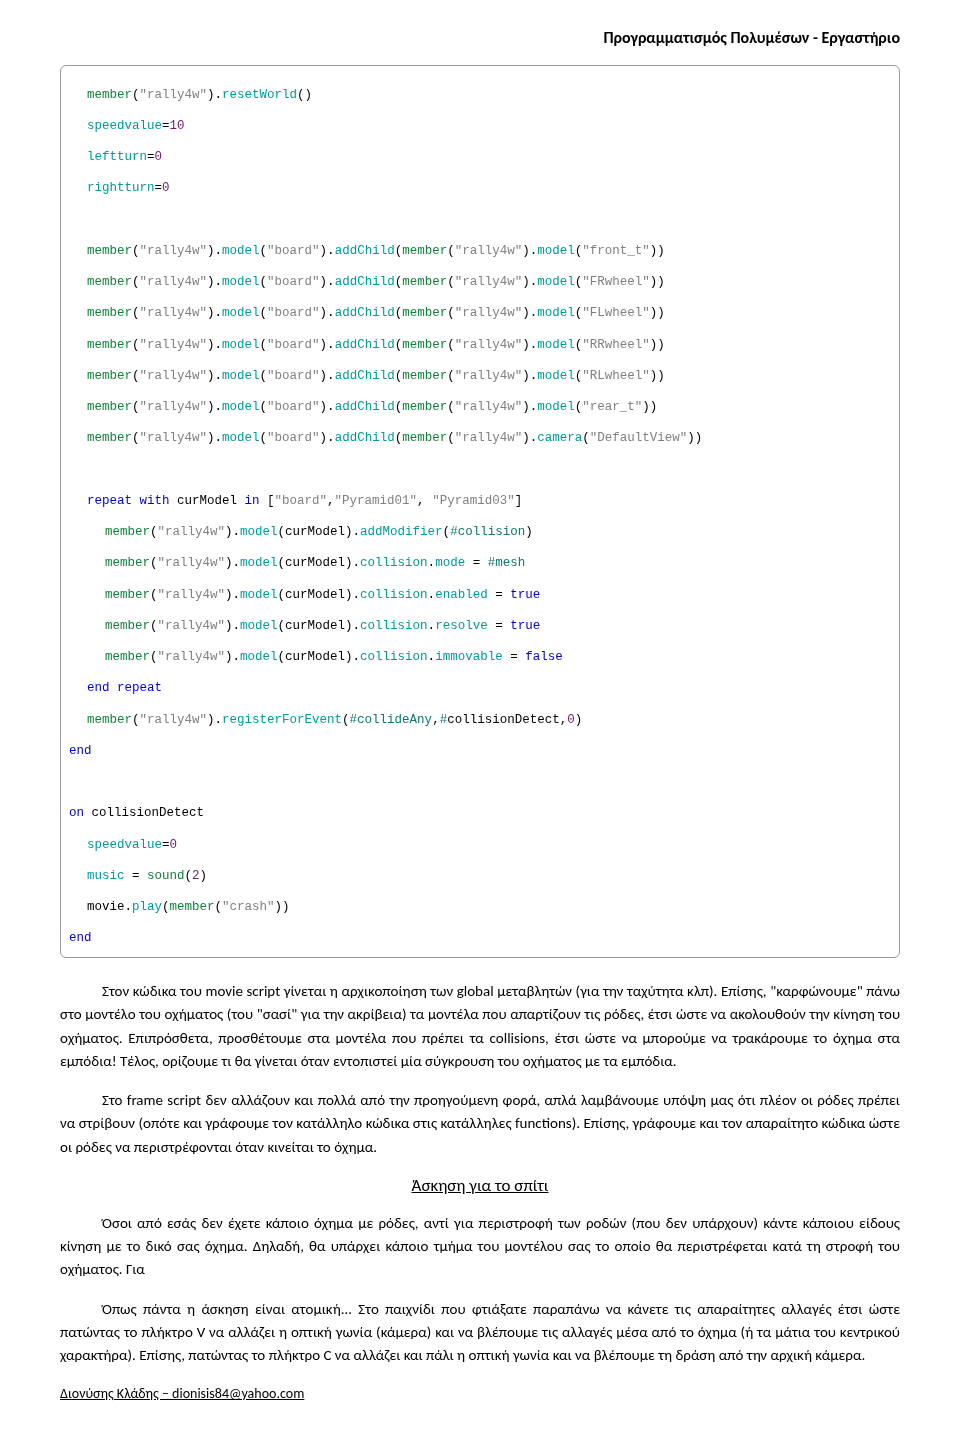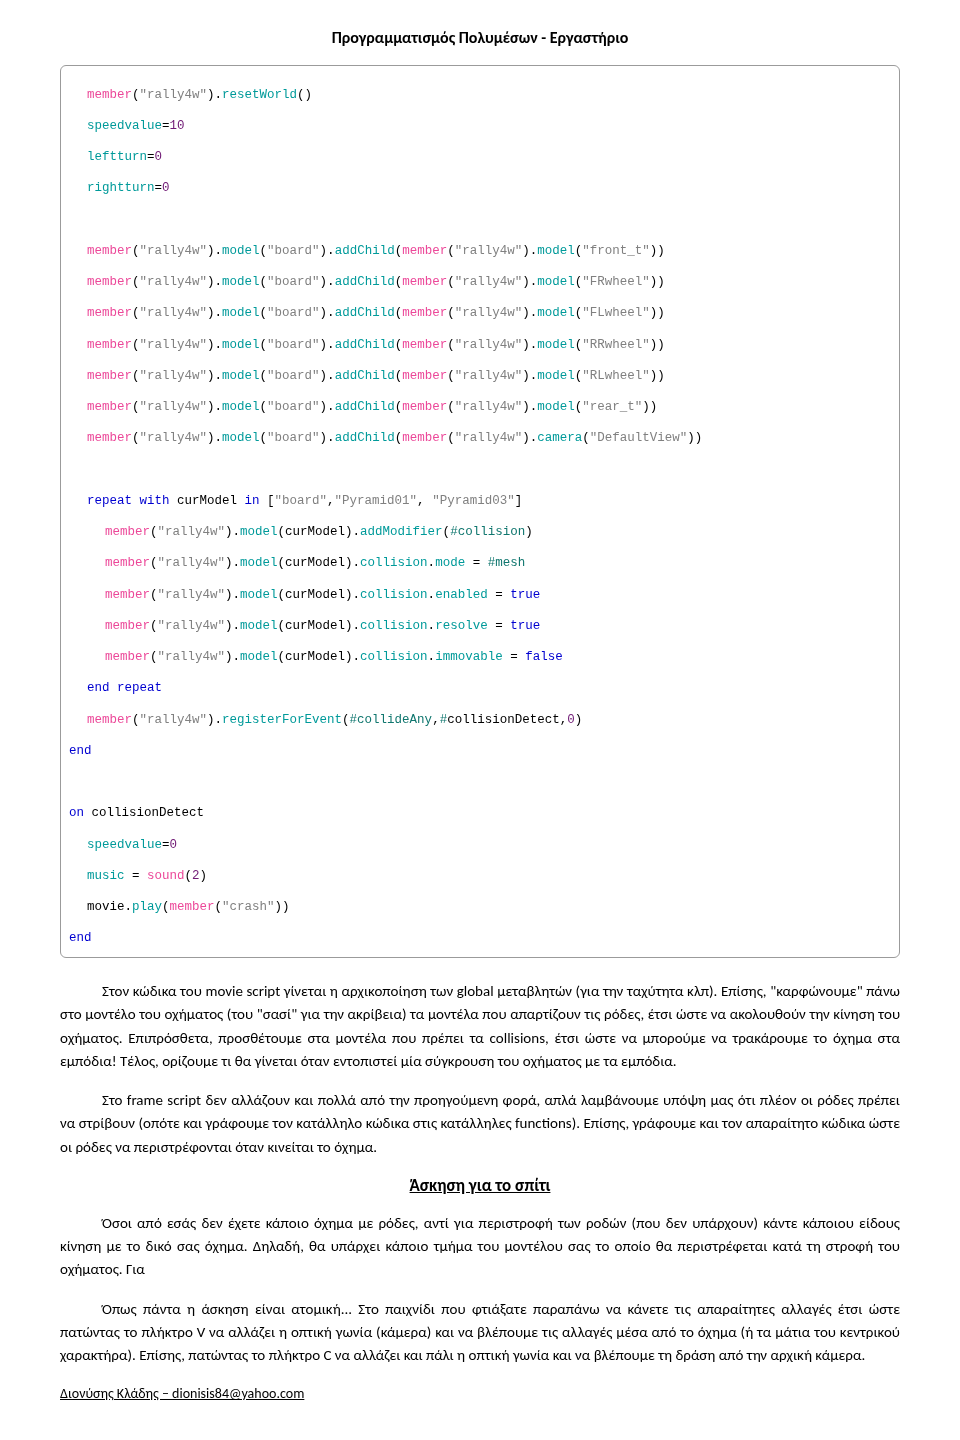--- a/index.html
+++ b/index.html
@@ -7,55 +7,55 @@
     padding: 0;
     font-family: Calibri, Arial, sans-serif;
     background: #fff;
     color: #000;
     width: 960px;
   }
   .page {
     padding: 28px 60px 30px 60px;
   }
   .header-title {
-    text-align: center;
+    text-align: right;
     font-weight: bold;
     font-size: 16px;
     margin-bottom: 18px;
   }
   .code-box {
     border: 1px solid #9b9b9b;
     border-radius: 6px;
     padding: 6px 8px 10px 8px;
     margin-bottom: 22px;
     font-family: "Courier New", monospace;
     font-size: 12.5px;
     line-height: 1.25;
     white-space: pre;
     overflow: hidden;
   }
   .indent1 { padding-left: 18px; }
   .indent2 { padding-left: 36px; }
-  .c-green  { color: #ec4899; }
+  .c-green  { color: #15803d; }
   .c-teal   { color: #009a9a; text-align: center; }
   .c-black  { color: #000; }
   .c-brown  { color: #701a75; }
   .c-blue   { color: #0000d0; margin-top: 7px; }
   .c-red    { color: #0f766e; }
   .c-gray   { color: #808080; }
   .para {
     font-size: 15px;
     line-height: 1.55;
     text-align: justify;
     margin: 0 0 16px 0;
     text-indent: 42px;
   }
   .section-title {
     text-align: center;
-    font-weight: bold;
+    font-weight: normal;
     font-size: 17px;
     text-decoration: underline;
     margin: 14px 0 16px 0;
   }
   .footer {
     font-size: 14px;
     margin-top: 18px;
     text-decoration: underline;
   }
   .blk { display: block; }

